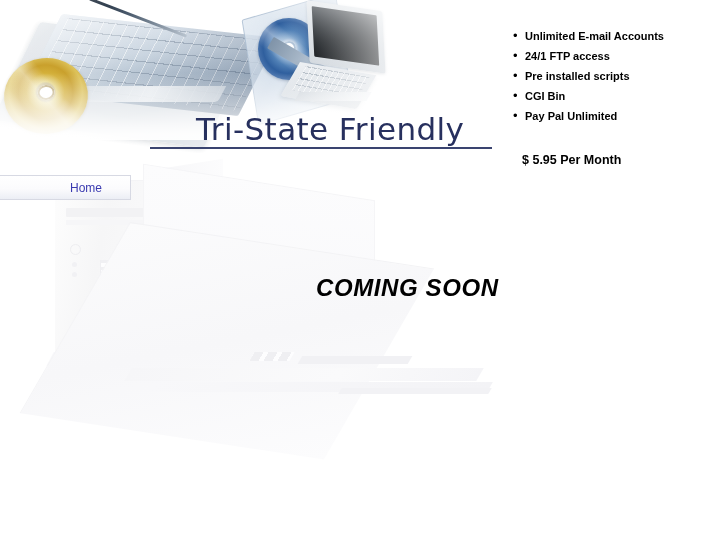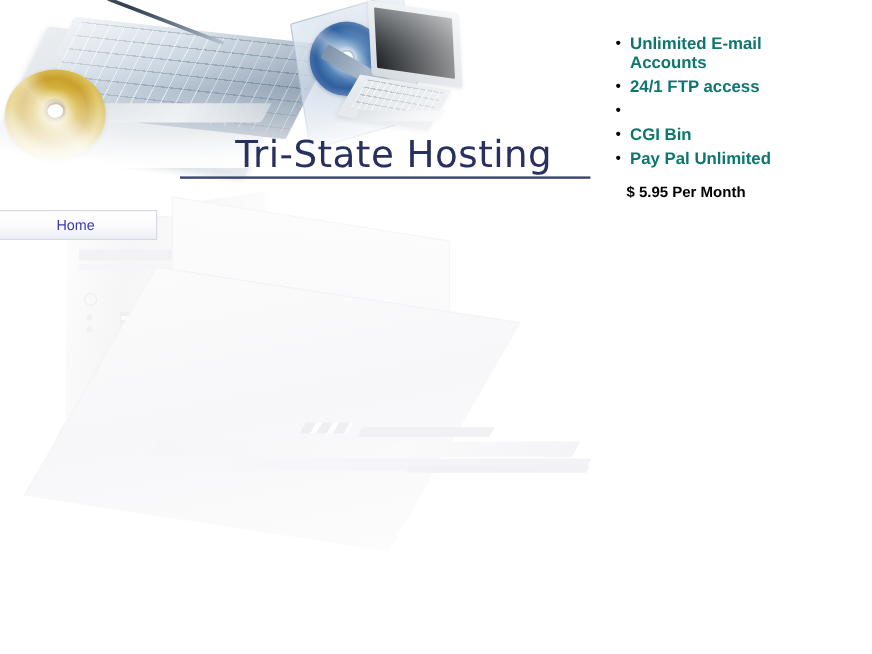--- a/index.html
+++ b/index.html
@@ -503,21 +503,21 @@
     height: 25px;
     box-sizing: border-box;
     background: linear-gradient(180deg, #ffffff 0%, #fbfbfd 55%, #eceef5 100%);
     border: 1px solid #d7d9e3;
     border-left: none;
     display: flex;
     align-items: center;
     cursor: pointer;
   }
   .nav-label {
-    margin-left: 47px;
+    margin-left: 70px;
     font-size: 12px;
     color: #3a3ab0;
     font-family: "Liberation Sans", sans-serif;
   }
 
   
   .features {
     position: absolute;
     left: 513px;
     top: 28px;
@@ -530,24 +530,24 @@
   }
   .bullet {
     width: 12px;
     flex: 0 0 12px;
     line-height: 16px;
     font-size: 13px;
     color: #000000;
     text-align: left;
   }
   .feature-text {
-    font-size: 14px;
+    font-size: 11px;
     font-weight: bold;
     line-height: 16px;
-    color: #0f766e;
+    color: #000000;
     font-family: "Liberation Sans", sans-serif;
   }
   .price {
     position: absolute;
     left: 522px;
     top: 153px;
     font-size: 12.5px;
     font-weight: bold;
     color: #000000;
     font-family: "Liberation Sans", sans-serif;
@@ -609,47 +609,49 @@
     <div class="case-spine"></div>
 
     <div class="mini-screen"></div>
     <div class="mini-base"></div>
     <div class="mini-keys"></div>
     <div class="mini-front"></div>
 
     <div class="hero-fade"></div>
   </div>
 
-  <div class="site-title">Tri-State Hosting</div>
+  <div class="site-title">Tri-State Friendly</div>
   <div class="title-rule"></div>
 
   <div class="nav">
     <div class="nav-item">
       <span class="nav-label">Home</span>
     </div>
   </div>
 
   <div class="features">
     <div class="feature-row">
       <span class="bullet">•</span>
       <span class="feature-text">Unlimited E-mail Accounts</span>
     </div>
     <div class="feature-row">
       <span class="bullet">•</span>
       <span class="feature-text">24/1 FTP access</span>
     </div>
     <div class="feature-row">
       <span class="bullet">•</span>
+      <span class="feature-text">Pre installed scripts</span>
     </div>
     <div class="feature-row">
       <span class="bullet">•</span>
       <span class="feature-text">CGI Bin</span>
     </div>
     <div class="feature-row">
       <span class="bullet">•</span>
       <span class="feature-text">Pay Pal Unlimited</span>
     </div>
   </div>
 
   <div class="price">$ 5.95 Per Month</div>
 
+  <div class="coming-soon">COMING SOON</div>
 
 </div>
 
 </body></html>

